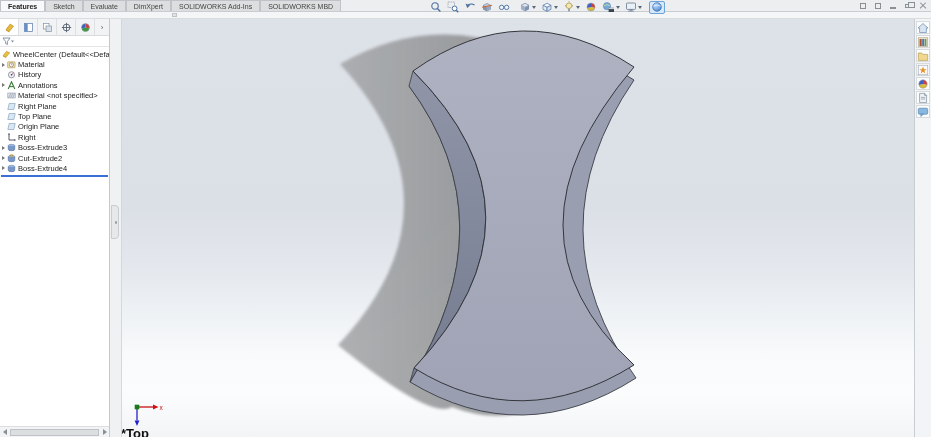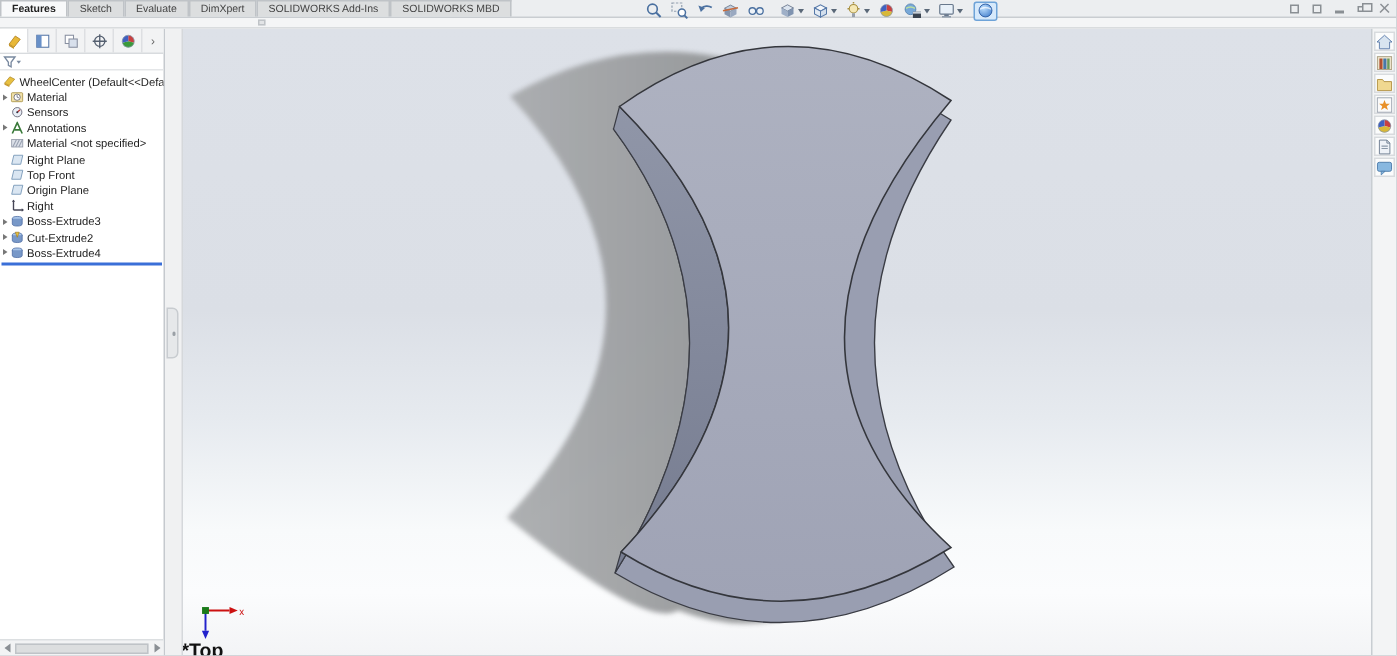--- a/index.html
+++ b/index.html
@@ -345,21 +345,21 @@
           <svg class="ticon" width="9" height="9">
             <use href="#ic-history"></use>
           </svg>
           <span class="tlabel">Material</span>
       </div>
       <div class="trow">
         <span class="tarrow"></span>
           <svg class="ticon" width="9" height="9">
             <use href="#ic-sensors"></use>
           </svg>
-          <span class="tlabel">Sensors</span>
+          <span class="tlabel">History</span>
       </div>
       <div class="trow">
         <span class="tarrow has"></span>
           <svg class="ticon" width="9" height="9">
             <use href="#ic-annotations"></use>
           </svg>
           <span class="tlabel">Annotations</span>
       </div>
       <div class="trow">
         <span class="tarrow"></span>
@@ -373,21 +373,21 @@
           <svg class="ticon" width="9" height="9">
             <use href="#ic-plane"></use>
           </svg>
           <span class="tlabel">Right Plane</span>
       </div>
       <div class="trow">
         <span class="tarrow"></span>
           <svg class="ticon" width="9" height="9">
             <use href="#ic-plane"></use>
           </svg>
-          <span class="tlabel">Top Front</span>
+          <span class="tlabel">Top Plane</span>
       </div>
       <div class="trow">
         <span class="tarrow"></span>
           <svg class="ticon" width="9" height="9">
             <use href="#ic-plane"></use>
           </svg>
           <span class="tlabel">Origin Plane</span>
       </div>
       <div class="trow">
         <span class="tarrow"></span>

